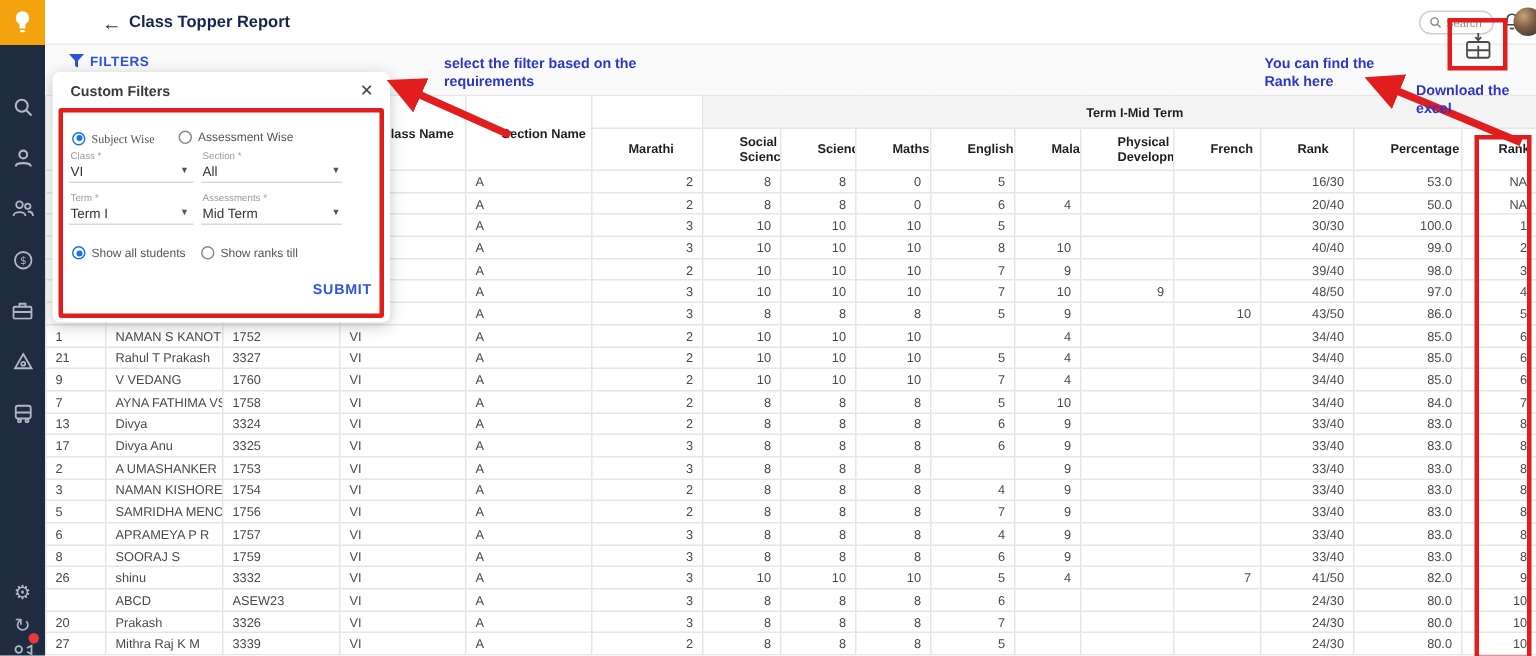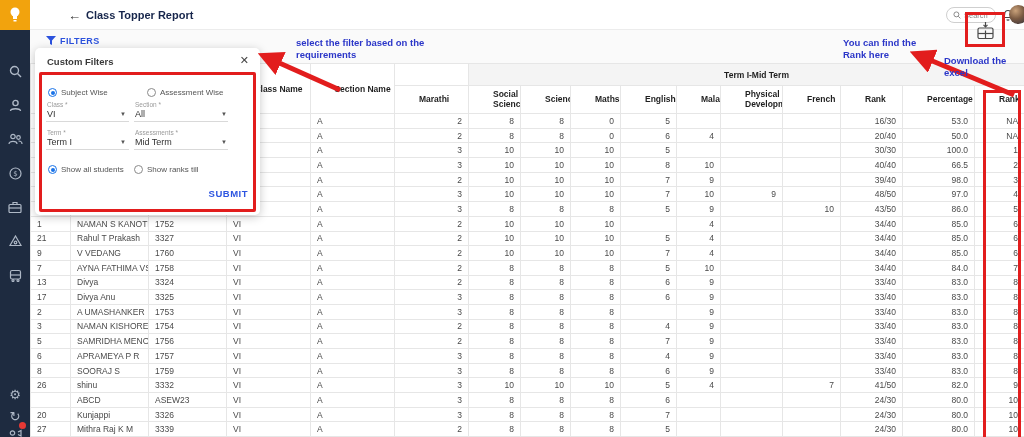--- a/index.html
+++ b/index.html
@@ -274,21 +274,21 @@
           <td class="al">A</td>
           <td class="ar">3</td>
           <td class="ar">10</td>
           <td class="ar">10</td>
           <td class="ar">10</td>
           <td class="ar">8</td>
           <td class="ar">10</td>
           <td class="ar"></td>
           <td class="ar"></td>
           <td class="ar">40/40</td>
-          <td class="ar">66.5</td>
+          <td class="ar">99.0</td>
           <td class="ar">2</td>
         </tr>
         <tr>
           <td class="al">19</td>
           <td class="al"></td>
           <td class="al"></td>
           <td class="al">VI</td>
           <td class="al">A</td>
           <td class="ar">2</td>
           <td class="ar">10</td>
@@ -567,21 +567,21 @@
           <td class="ar">6</td>
           <td class="ar"></td>
           <td class="ar"></td>
           <td class="ar"></td>
           <td class="ar">24/30</td>
           <td class="ar">80.0</td>
           <td class="ar">10</td>
         </tr>
         <tr>
           <td class="al">20</td>
-          <td class="al">Kunjappi</td>
+          <td class="al">Prakash</td>
           <td class="al">3326</td>
           <td class="al">VI</td>
           <td class="al">A</td>
           <td class="ar">3</td>
           <td class="ar">8</td>
           <td class="ar">8</td>
           <td class="ar">8</td>
           <td class="ar">7</td>
           <td class="ar"></td>
           <td class="ar"></td>
@@ -622,24 +622,24 @@
     <line x1="9.5" y1="1" x2="9.5" y2="5.5"></line>
       <path d="M7.5 3.8 L9.5 5.8 L11.5 3.8"></path>
   </svg>
 </div>
 
 <div id="filter-panel">
   <div id="fp-title">Custom Filters</div>
   <div id="fp-close">✕</div>
   <div id="fp-redbox"></div>
 
-  <div class="abs" style="left:13px; top:35px;">
+  <div class="abs" style="left:13px; top:35px;font-family:Liberation Serif, serif;">
     <span class="radio sel"></span><span class="rlabel">Subject Wise</span>
   </div>
-  <div class="abs" style="left:112px; top:35px;">
+  <div class="abs" style="left:84px; top:35px;">
     <span class="radio"></span><span class="rlabel">Assessment Wise</span>
   </div>
 
   <div class="fld-label" style="left:12px; top:53px;">Class *</div>
   <div class="fld-value" style="left:12px; top:61px;">VI</div>
   <div class="caret" style="left:85px; top:63px;">▼</div>
   <div class="fld-line" style="left:11px; top:73px; width:83px;"></div>
 
   <div class="fld-label" style="left:100px; top:53px;">Section *</div>
   <div class="fld-value" style="left:100px; top:61px;text-align:right;">All</div>

